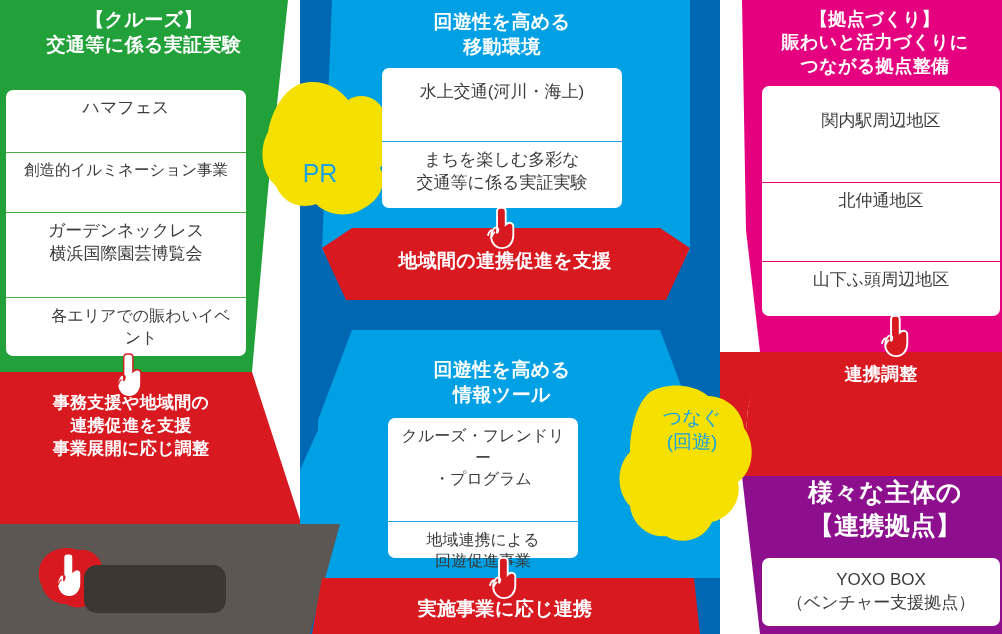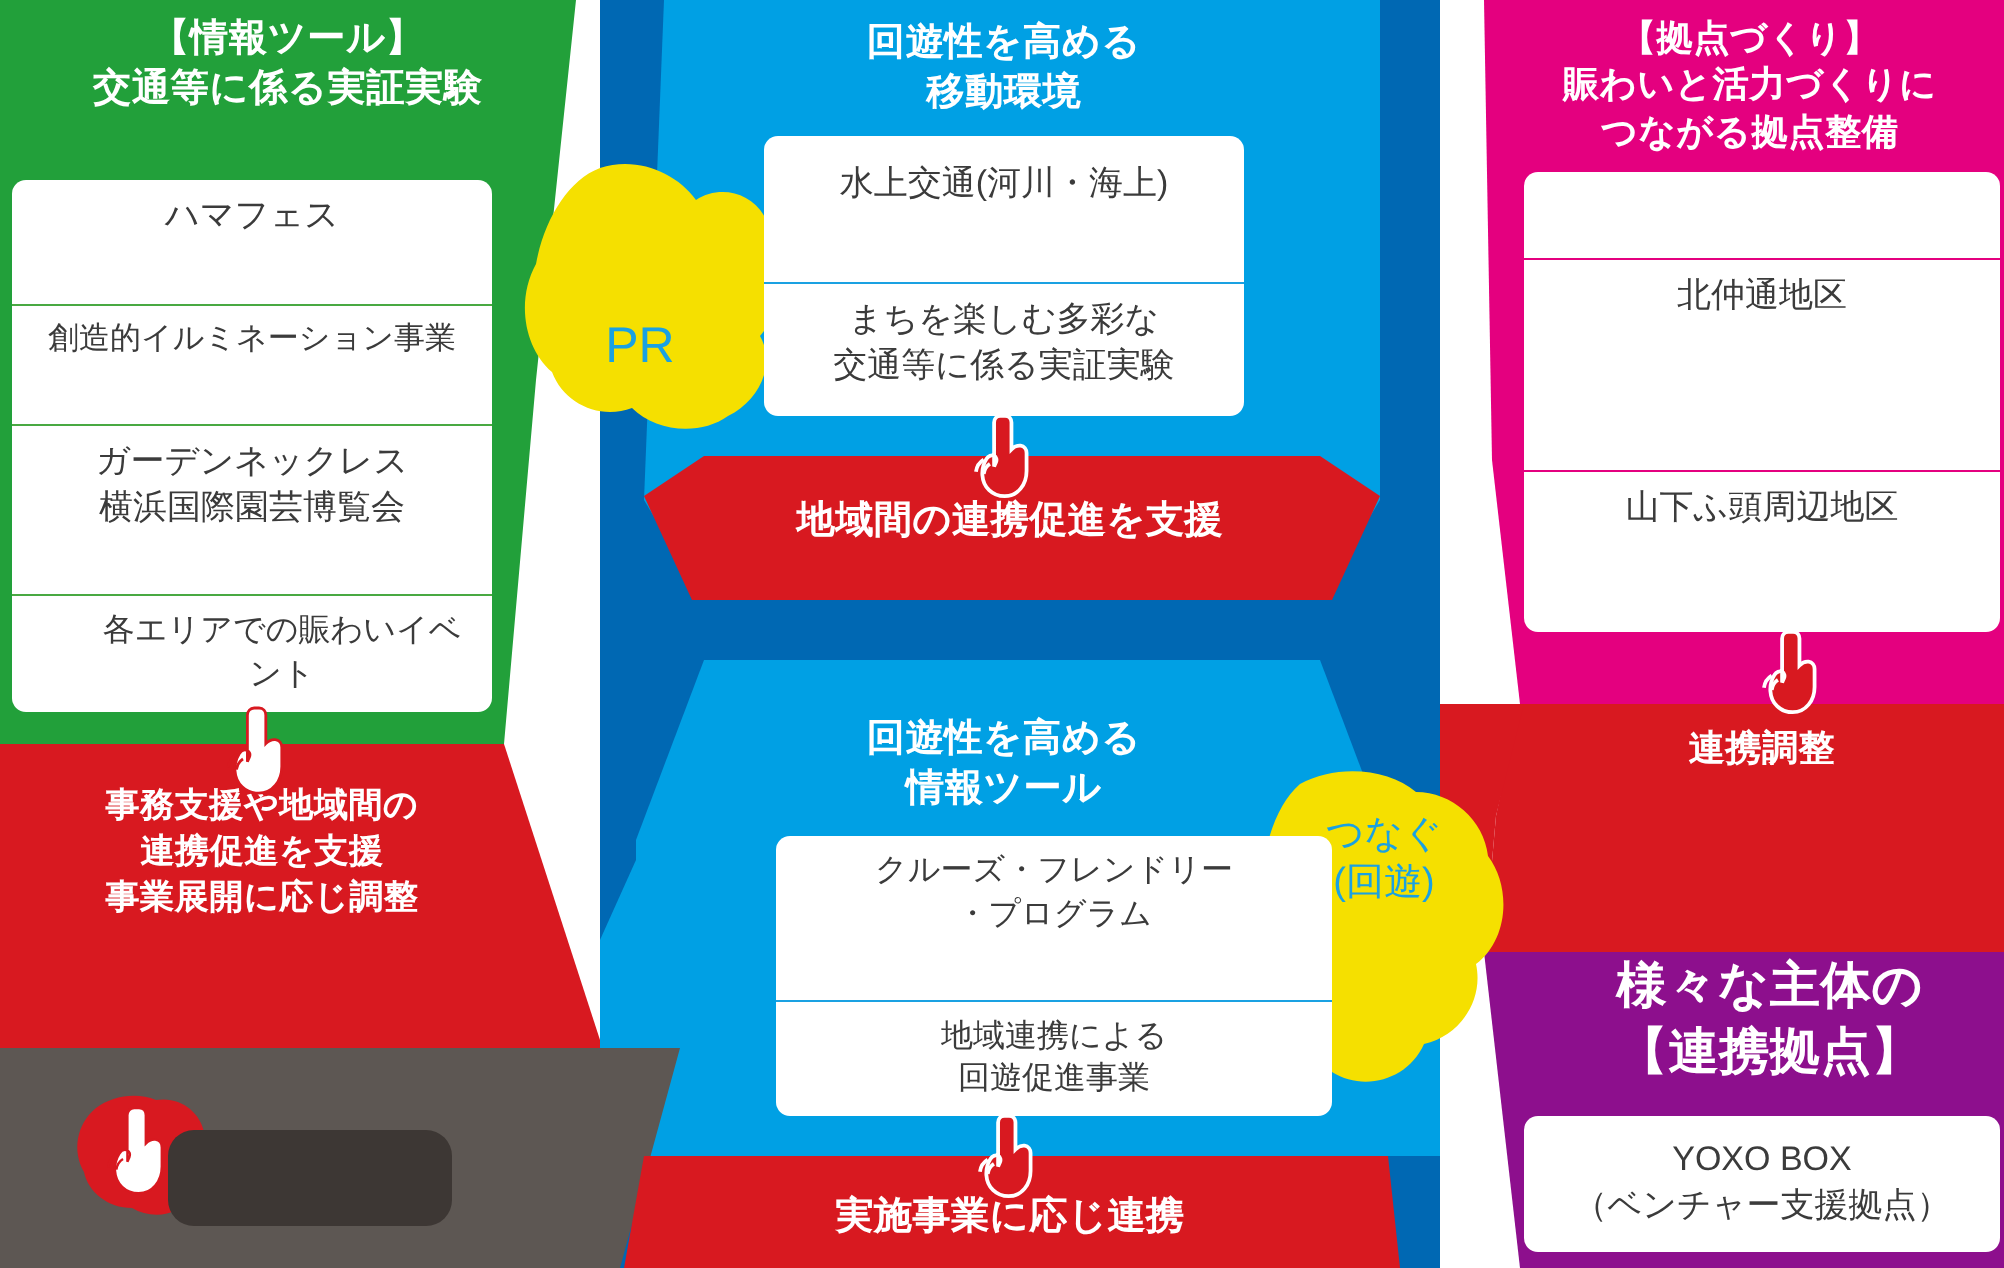--- a/index.html
+++ b/index.html
@@ -132,21 +132,21 @@
              C756,444 754,470 738,482 C742,500 730,518 712,522
              C704,540 682,546 666,536 C648,538 632,524 630,506
              C616,492 616,466 630,452 C630,430 636,404 650,392 Z" fill="#f5e000"></path>
 
     <path d="M48,554 C56,548 68,546 78,550 C90,548 100,556 102,566
              C108,576 106,590 96,598 C90,608 76,610 66,604
              C54,604 44,596 42,586 C36,576 38,562 48,554 Z" fill="#d81920"></path>
   </svg>
 
   <div class="heading" style="left:10px;top:8px;width:268px;font-size:19px;">
-    <div>【情報ツール】</div>
+    <div>【クルーズ】</div>
     <div>交通等に係る実証実験</div>
   </div>
 
   <div class="card" style="left:6px;top:90px;width:240px;height:266px;">
     <div class="row">ハマフェス</div>
     <div class="row sep-green" style="font-size:15.5px;">創造的イルミネーション事業</div>
     <div class="row sep-green">
       <div>ガーデンネックレス</div>
       <div>横浜国際園芸博覧会</div>
     </div>
@@ -200,21 +200,21 @@
     </svg>
   </div>
 
   <div class="banner-txt" style="left:330px;top:248px;width:350px;font-size:19px;">地域間の連携促進を支援</div>
 
   <div class="heading" style="left:352px;top:358px;width:300px;font-size:19px;">
     <div>回遊性を高める</div>
     <div>情報ツール</div>
   </div>
 
-  <div class="card" style="left:388px;top:418px;width:278px;height:140px;">
+  <div class="card" style="left:388px;top:418px;width:190px;height:140px;">
     <div class="row" style="font-size:16px;">
       <div>クルーズ・フレンドリー</div>
       <div>・プログラム</div>
     </div>
     <div class="row sep-blue" style="font-size:16px;">
       <div>地域連携による</div>
       <div>回遊促進事業</div>
     </div>
   </div>
 
@@ -238,20 +238,21 @@
     <div>(回遊)</div>
   </div>
 
   <div class="heading" style="left:752px;top:8px;width:246px;font-size:18px;">
     <div>【拠点づくり】</div>
     <div>賑わいと活力づくりに</div>
     <div>つながる拠点整備</div>
   </div>
 
   <div class="card" style="left:762px;top:86px;width:238px;height:230px;">
+    <div class="row">関内駅周辺地区</div>
     <div class="row sep-pink">北仲通地区</div>
     <div class="row sep-pink">山下ふ頭周辺地区</div>
   </div>
 
   <div class="hand" style="left:880px;top:314px;width:34px;height:46px;">
     <svg viewBox="0 0 36 48" xmlns="http://www.w3.org/2000/svg">
       <g fill="#d81920" stroke="#ffffff" stroke-width="2">
         <path d="M17.5,2 c2.2,0 3.4,1.6 3.4,3.6 l0,14.2 c1.4,-1.4 3.1,-2.2 4.8,-2 2,0.3 3.2,1.9 3.2,3.9
                  l0,9.5 c0,7.2 -4.6,13.4 -11.6,13.4 c-6.6,0 -11.4,-4.8 -11.8,-11.2
                  c-0.2,-3.4 0.6,-6.1 2.2,-8.6 1,-1.6 2.6,-2.2 3.9,-1.6 1.3,0.6 1.7,2 1.1,3.4

